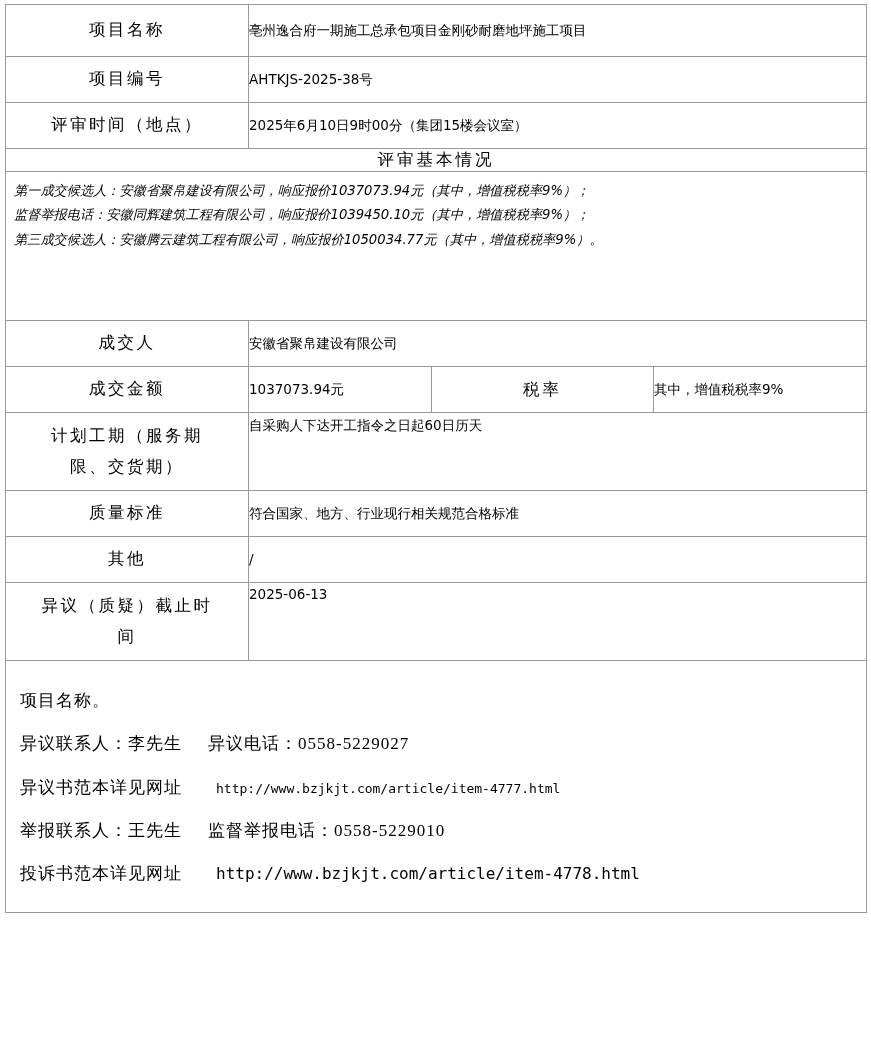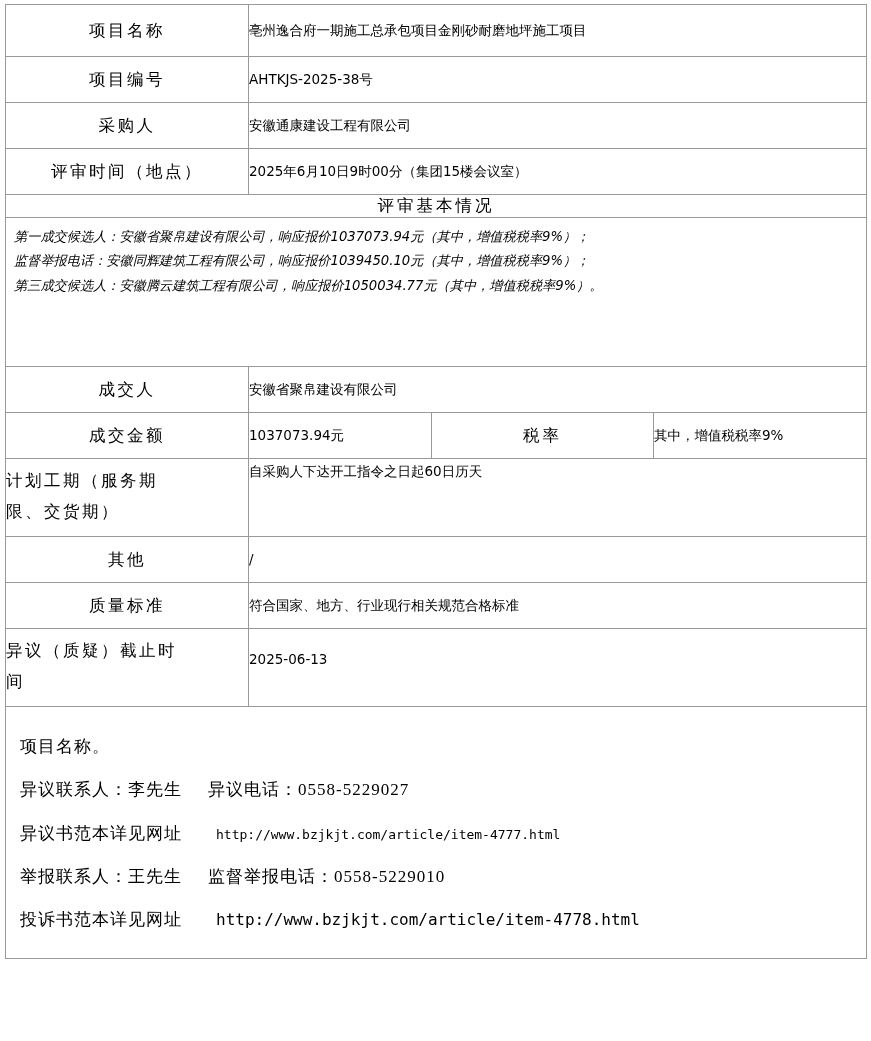--- a/index.html
+++ b/index.html
@@ -29,21 +29,21 @@
     vertical-align: middle;
     padding: 0;
   }
   .lbl {
     text-align: center;
     font-size: 16.5px;
     letter-spacing: 2.5px;
     color: #000;
     padding: 6px 4px;
     line-height: 1.55;
-    font-family: Liberation Serif, serif;
+    font-family: Liberation Mono, monospace;
   }
   .val {
     text-align: left;
     font-size: 13.5px;
     padding: 6px 8px 6px 8px;
     line-height: 1.6;
     font-family: "DejaVu Sans", "Liberation Sans", sans-serif;
   }
   .section-head {
     text-align: center;
@@ -93,26 +93,26 @@
     margin-left: 34px;
     text-align: center;
   }
   .f-url-2 {
     font-family: "DejaVu Sans Mono", "Liberation Mono", monospace;
     font-size: 16px;
     letter-spacing: 0;
     margin-left: 34px;
   }
   .lbl-2line {
-    text-align: left;
+    text-align: center;
     font-size: 16.5px;
     letter-spacing: 2.5px;
     line-height: 1.85;
     padding: 4px 10px;
-    font-family: Liberation Mono, monospace;
+    font-family: Liberation Serif, serif;
   }
   .tax-label {
     text-align: center;
     font-size: 16.5px;
     letter-spacing: 3px;
     font-family: "Liberation Serif", "DejaVu Serif", serif;
   }
   .tax-val {
     font-size: 13.5px;
     font-family: "DejaVu Sans", "Liberation Sans", sans-serif;
@@ -131,24 +131,20 @@
     </colgroup>
     <tbody>
       <tr class="row-h1">
         <td class="lbl">项目名称</td>
         <td class="val" colspan="3">亳州逸合府一期施工总承包项目金刚砂耐磨地坪施工项目</td>
       </tr>
       <tr class="row-h2">
         <td class="lbl">项目编号</td>
         <td class="val" colspan="3">AHTKJS-2025-38号</td>
       </tr>
-      <tr class="row-h3">
-        <td class="lbl">采购人</td>
-        <td class="val" colspan="3">安徽通康建设工程有限公司</td>
-      </tr>
       <tr class="row-h4">
         <td class="lbl">评审时间（地点）</td>
         <td class="val" colspan="3">2025年6月10日9时00分（集团15楼会议室）</td>
       </tr>
       <tr>
         <td class="section-head" colspan="4">评审基本情况</td>
       </tr>
       <tr>
         <td colspan="4">
           <div class="detail-block">
@@ -169,33 +165,33 @@
         <td class="tax-val">其中，增值税税率9%</td>
       </tr>
       <tr class="row-two-line">
         <td class="lbl-2line">
           <div>计划工期（服务期</div>
           <div>限、交货期）</div>
         </td>
         <td class="val" colspan="3" style="vertical-align:top; padding-top:2px;">自采购人下达开工指令之日起60日历天</td>
       </tr>
       <tr class="row-single">
+        <td class="lbl">质量标准</td>
+        <td class="val" colspan="3">符合国家、地方、行业现行相关规范合格标准</td>
+      </tr>
+      <tr class="row-single">
         <td class="lbl">其他</td>
         <td class="val" colspan="3">/</td>
-      </tr>
-      <tr class="row-single">
-        <td class="lbl">质量标准</td>
-        <td class="val" colspan="3">符合国家、地方、行业现行相关规范合格标准</td>
       </tr>
       <tr class="row-two-line">
         <td class="lbl-2line">
           <div>异议（质疑）截止时</div>
           <div>间</div>
         </td>
-        <td class="val" colspan="3" style="vertical-align:top; padding-top:20px;">2025-06-13</td>
+        <td class="val" colspan="3" style="vertical-align:top; padding-top:1px;">2025-06-13</td>
       </tr>
       <tr>
         <td colspan="4">
           <div class="footer-cell">
             <div class="frow">
               <span class="f-label">项目名称。</span>
             </div>
             <div class="frow">
               <span class="f-label">异议联系人：李先生</span>
               <span class="f-gap-sm"></span>

